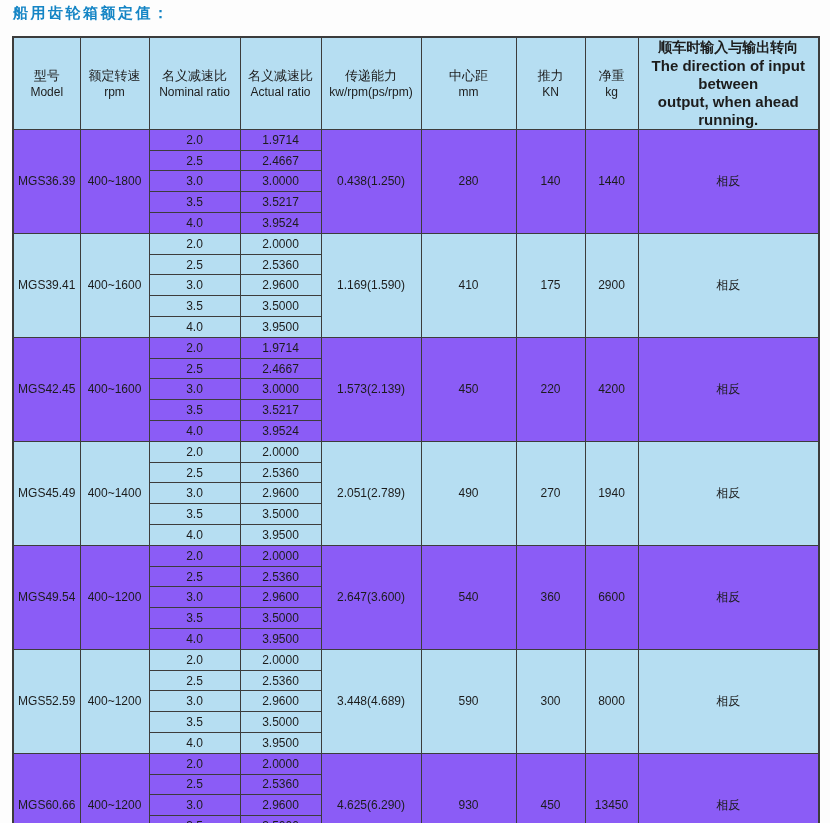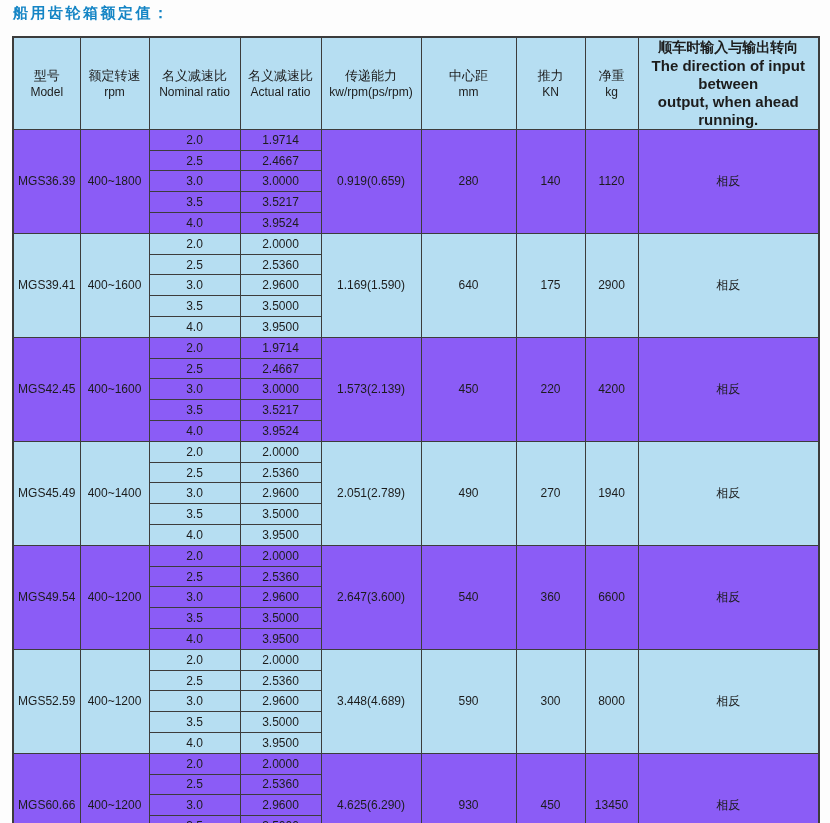--- a/index.html
+++ b/index.html
@@ -110,24 +110,24 @@
           <div class="dir-en">output,  when  ahead  running.</div>
         </th>
       </tr>
     </thead>
     <tbody>
         <tr>
           <td rowspan="5">MGS36.39</td>
           <td rowspan="5">400~1800</td>
           <td>2.0</td>
           <td>1.9714</td>
-          <td rowspan="5">0.919(0.659)</td>
+          <td rowspan="5">0.438(1.250)</td>
           <td rowspan="5">280</td>
           <td rowspan="5">140</td>
-          <td rowspan="5">1120</td>
+          <td rowspan="5">1440</td>
           <td rowspan="5">相反</td>
         </tr>
         <tr>
           <td>2.5</td>
           <td>2.4667</td>
         </tr>
         <tr>
           <td>3.0</td>
           <td>3.0000</td>
         </tr>
@@ -138,21 +138,21 @@
         <tr>
           <td>4.0</td>
           <td>3.9524</td>
         </tr>
         <tr class="hl">
           <td rowspan="5">MGS39.41</td>
           <td rowspan="5">400~1600</td>
           <td>2.0</td>
           <td>2.0000</td>
           <td rowspan="5">1.169(1.590)</td>
-          <td rowspan="5">640</td>
+          <td rowspan="5">410</td>
           <td rowspan="5">175</td>
           <td rowspan="5">2900</td>
           <td rowspan="5">相反</td>
         </tr>
         <tr class="hl">
           <td>2.5</td>
           <td>2.5360</td>
         </tr>
         <tr class="hl">
           <td>3.0</td>

